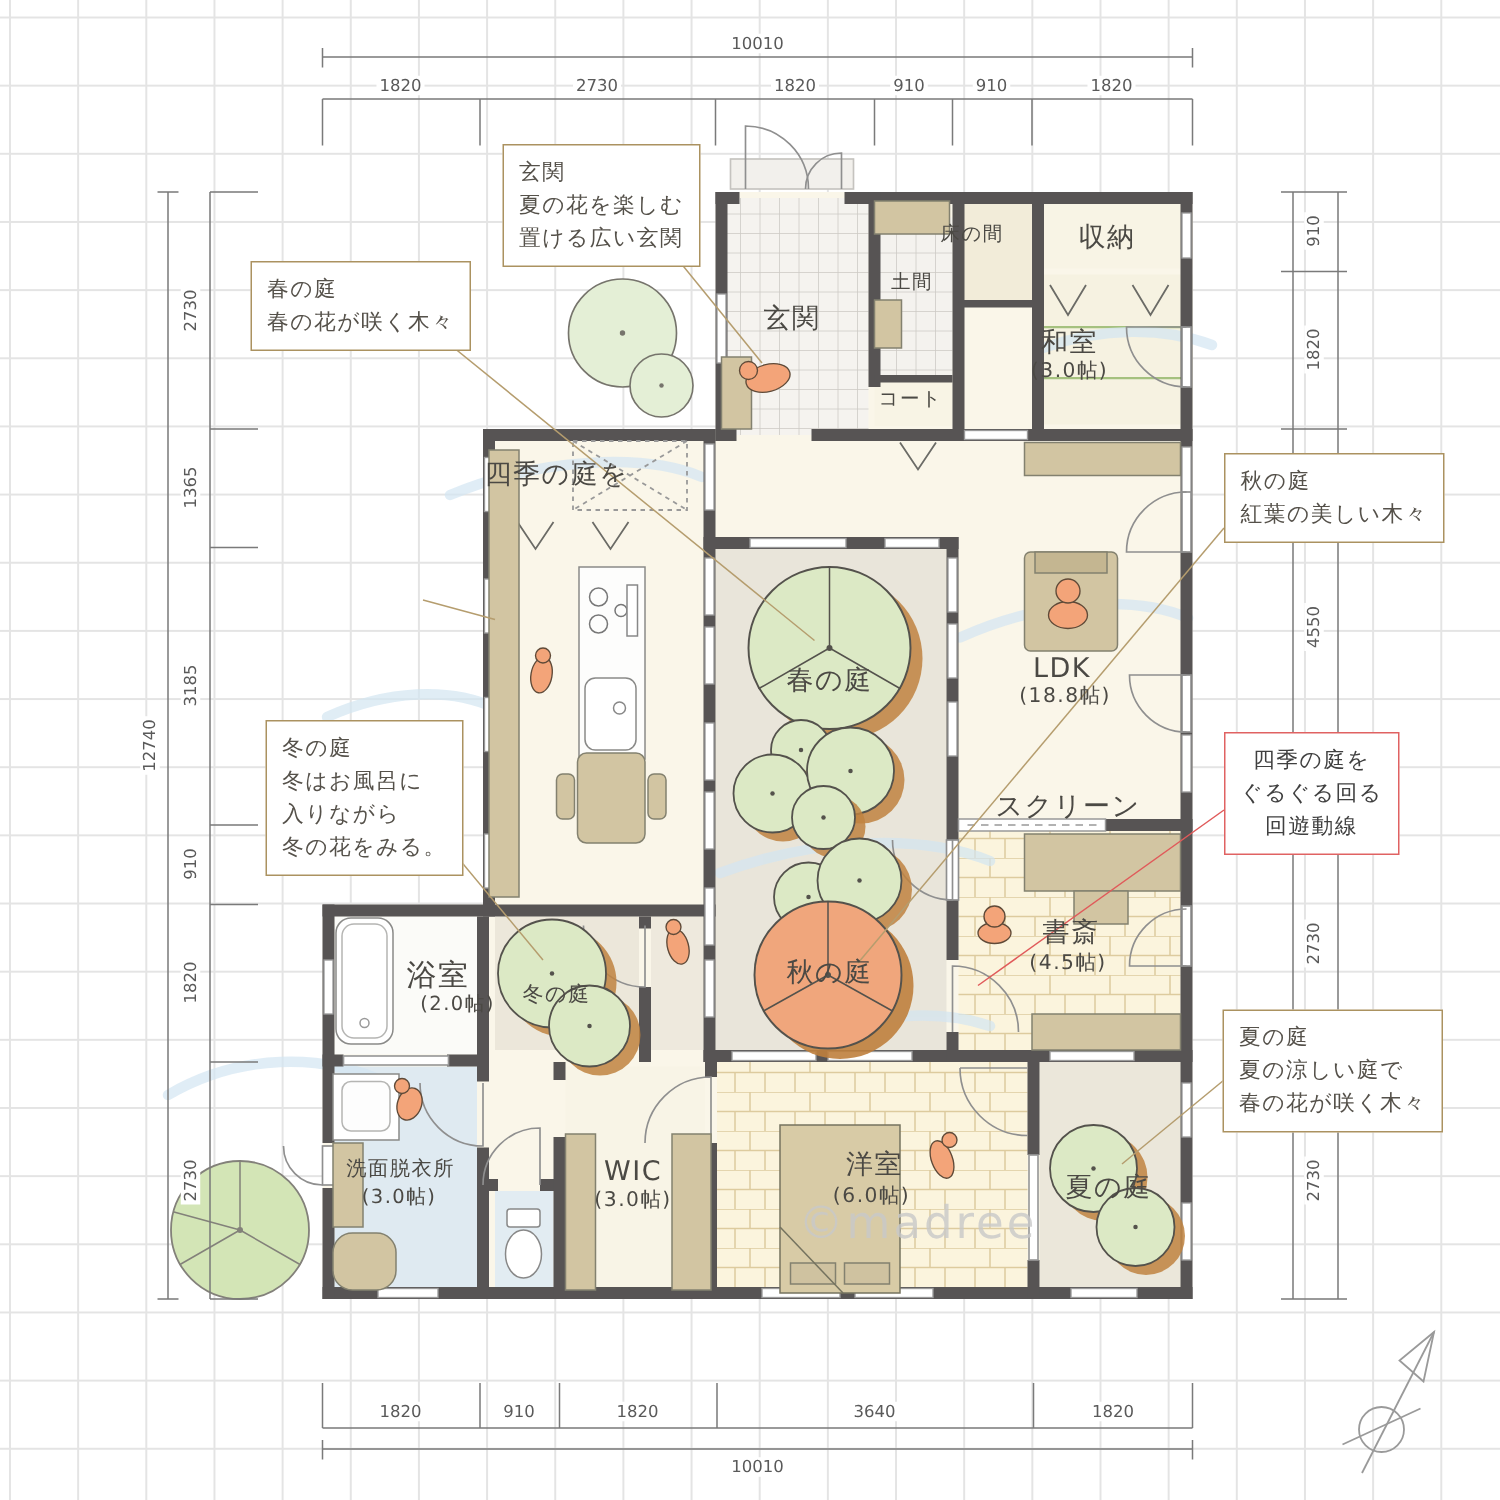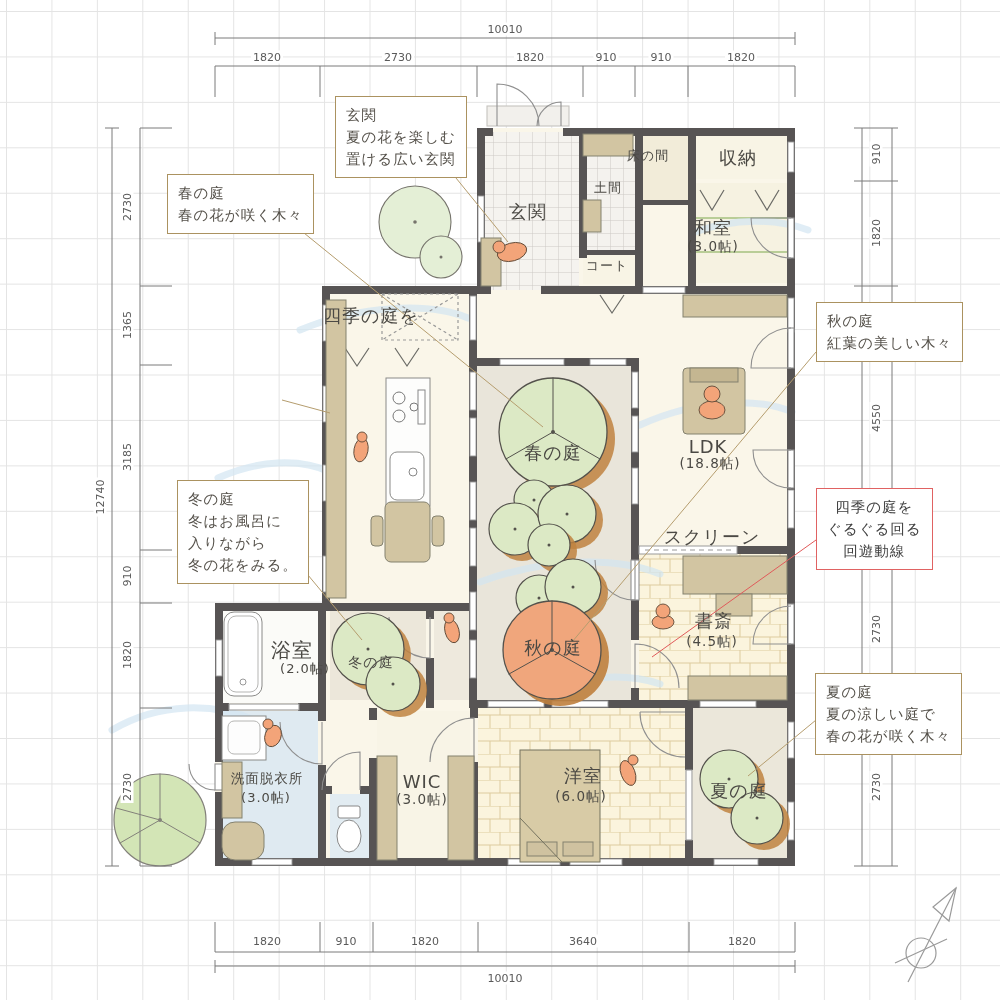--- a/index.html
+++ b/index.html
@@ -371,20 +371,21 @@
 <span class="lbl" style="left:739px;top:791px">夏の庭</span>
 <span class="lbl" style="left:292px;top:650px;font-size:20px">浴室</span>
 <span class="lbl sm" style="left:305px;top:669px">(2.0帖)</span>
 <span class="lbl md" style="left:267px;top:779px">洗面脱衣所</span>
 <span class="lbl sm" style="left:266px;top:798px">(3.0帖)</span>
 <span class="lbl" style="left:422px;top:781px">WIC</span>
 <span class="lbl md" style="left:422px;top:800px">(3.0帖)</span>
 <span class="lbl" style="left:583px;top:776px">洋室</span>
 <span class="lbl md" style="left:581px;top:797px">(6.0帖)</span>
 
+<span class="watermark" style="left:612px;top:816px">©madree</span>
 
 <span class="dim" style="left:505px;top:29px">10010</span>
 <span class="dim" style="left:267px;top:57px">1820</span>
 <span class="dim" style="left:398px;top:57px">2730</span>
 <span class="dim" style="left:530px;top:57px">1820</span>
 <span class="dim" style="left:606px;top:57px">910</span>
 <span class="dim" style="left:661px;top:57px">910</span>
 <span class="dim" style="left:741px;top:57px">1820</span>
 <span class="dim" style="left:267px;top:941px">1820</span>
 <span class="dim" style="left:346px;top:941px">910</span>

